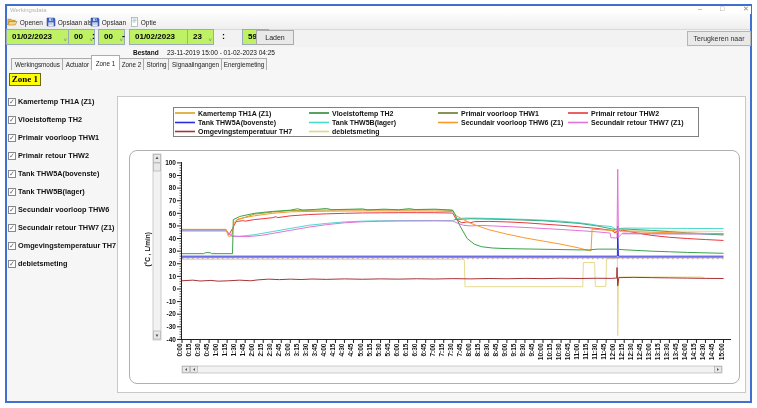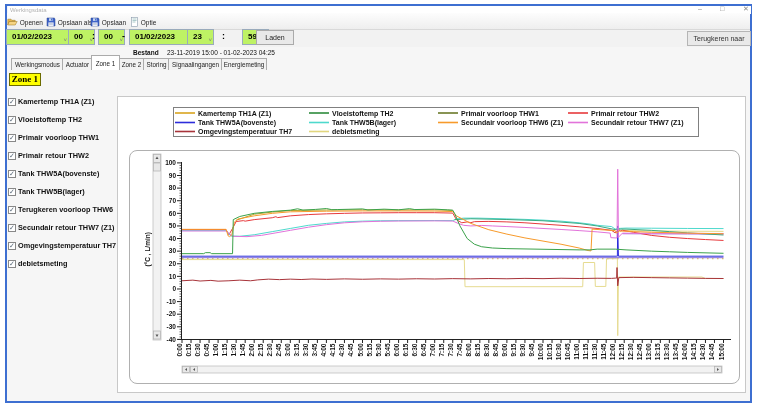--- a/index.html
+++ b/index.html
@@ -108,21 +108,21 @@
 <div class="chk" style="top:98.9px">
         <span class="cb">✓</span>
         <span class="cl">Tank THW5A(bovenste)</span>
       </div>
 <div class="chk" style="top:117.0px">
         <span class="cb">✓</span>
         <span class="cl">Tank THW5B(lager)</span>
       </div>
 <div class="chk" style="top:135.1px">
         <span class="cb">✓</span>
-        <span class="cl">Terugkeren voorloop THW6</span>
+        <span class="cl">Secundair voorloop THW6</span>
       </div>
 <div class="chk" style="top:153.2px">
         <span class="cb">✓</span>
         <span class="cl">Secundair retour THW7 (Z1)</span>
       </div>
 <div class="chk" style="top:171.3px">
         <span class="cb">✓</span>
         <span class="cl">Omgevingstemperatuur TH7</span>
       </div>
 <div class="chk" style="top:189.4px">

